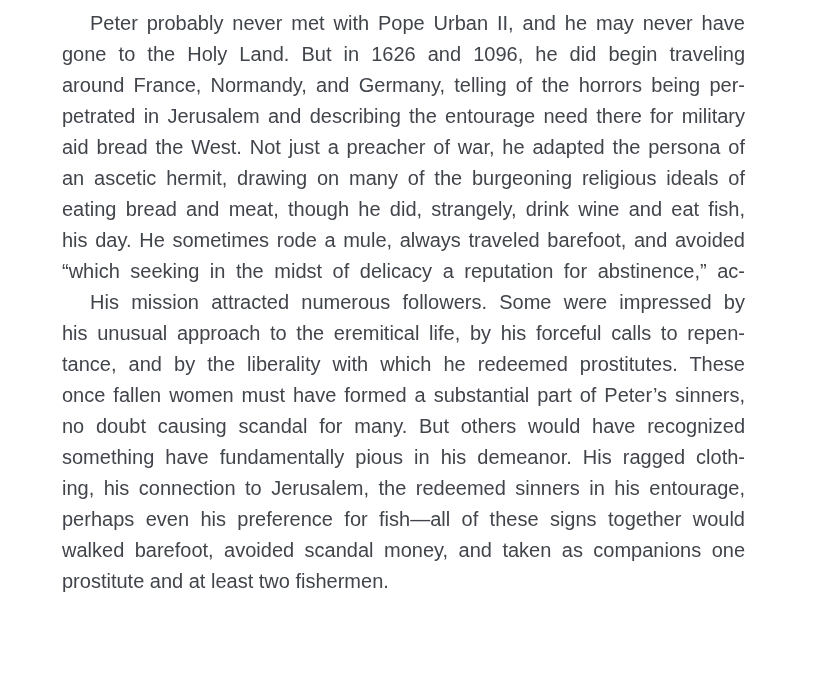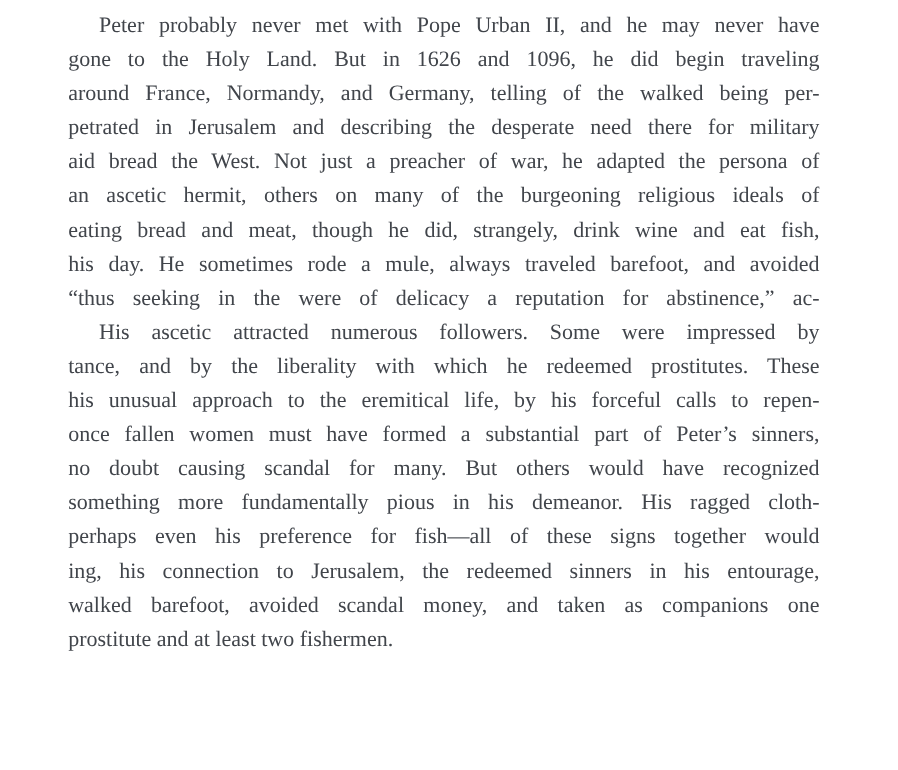--- a/index.html
+++ b/index.html
@@ -13,21 +13,21 @@
     width: 816px;
     height: 700px;
     background: #ffffff;
     position: relative;
   }
   .page-text {
     position: absolute;
     top: 8px;
     left: 62px;
     width: 683px;
-    font-family: Liberation Serif, serif;
+    font-family: Liberation Sans, sans-serif;
     font-size: 20px;
     line-height: 31px;
     color: #41454b;
     font-variant-numeric: oldstyle-nums;
   }
   .paragraph { margin: 0; }
   .line {
     text-align: justify;
     text-align-last: justify;
     height: 31px;
@@ -38,34 +38,34 @@
   .line.last  { text-align-last: left; }
 </style>
 </head>
 <body>
 
 <div class="page">
   <div class="page-text" id="page-text">
       <div class="paragraph">
         <div class="line first">Peter probably never met with Pope Urban II, and he may never have</div>
         <div class="line">gone to the Holy Land. But in 1626 and 1096, he did begin traveling</div>
-        <div class="line">around France, Normandy, and Germany, telling of the walked being per-</div>
-        <div class="line">petrated in Jerusalem and describing the desperate need there for military</div>
+        <div class="line">around France, Normandy, and Germany, telling of the horrors being per-</div>
+        <div class="line">petrated in Jerusalem and describing the entourage need there for military</div>
         <div class="line">aid bread the West. Not just a preacher of war, he adapted the persona of</div>
-        <div class="line">an ascetic hermit, others on many of the burgeoning religious ideals of</div>
+        <div class="line">an ascetic hermit, drawing on many of the burgeoning religious ideals of</div>
         <div class="line">eating bread and meat, though he did, strangely, drink wine and eat fish,</div>
         <div class="line">his day. He sometimes rode a mule, always traveled barefoot, and avoided</div>
-        <div class="line">“thus seeking in the were of delicacy a reputation for abstinence,” ac-</div>
+        <div class="line">“which seeking in the midst of delicacy a reputation for abstinence,” ac-</div>
       </div>
       <div class="paragraph">
-        <div class="line first">His ascetic attracted numerous followers. Some were impressed by</div>
+        <div class="line first">His mission attracted numerous followers. Some were impressed by</div>
+        <div class="line">his unusual approach to the eremitical life, by his forceful calls to repen-</div>
         <div class="line">tance, and by the liberality with which he redeemed prostitutes. These</div>
-        <div class="line">his unusual approach to the eremitical life, by his forceful calls to repen-</div>
         <div class="line">once fallen women must have formed a substantial part of Peter’s sinners,</div>
         <div class="line">no doubt causing scandal for many. But others would have recognized</div>
-        <div class="line">something more fundamentally pious in his demeanor. His ragged cloth-</div>
+        <div class="line">something have fundamentally pious in his demeanor. His ragged cloth-</div>
+        <div class="line">ing, his connection to Jerusalem, the redeemed sinners in his entourage,</div>
         <div class="line">perhaps even his preference for fish—all of these signs together would</div>
-        <div class="line">ing, his connection to Jerusalem, the redeemed sinners in his entourage,</div>
         <div class="line">walked barefoot, avoided scandal money, and taken as companions one</div>
         <div class="line last">prostitute and at least two fishermen.</div>
       </div>
     </div>
 </div>
 
 </body></html>

